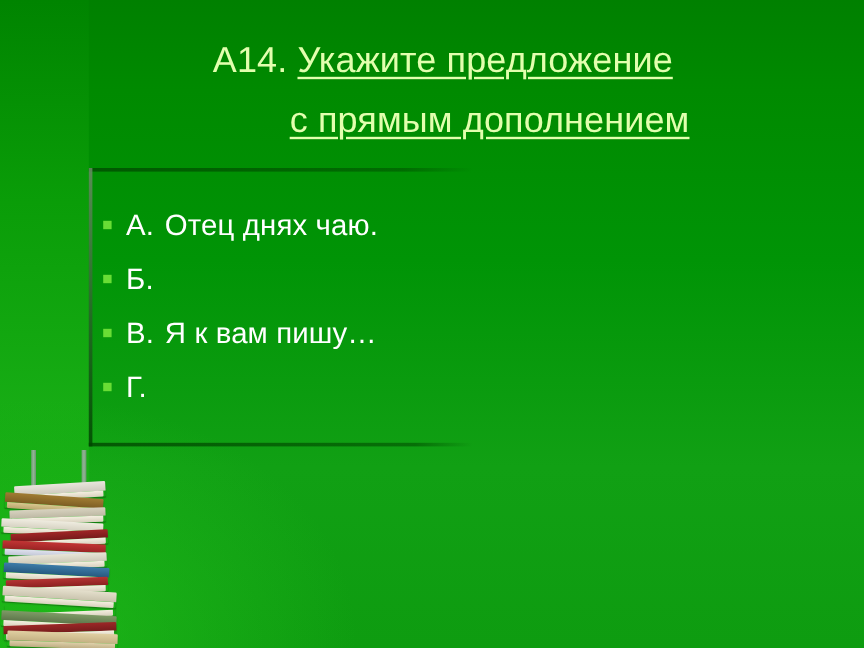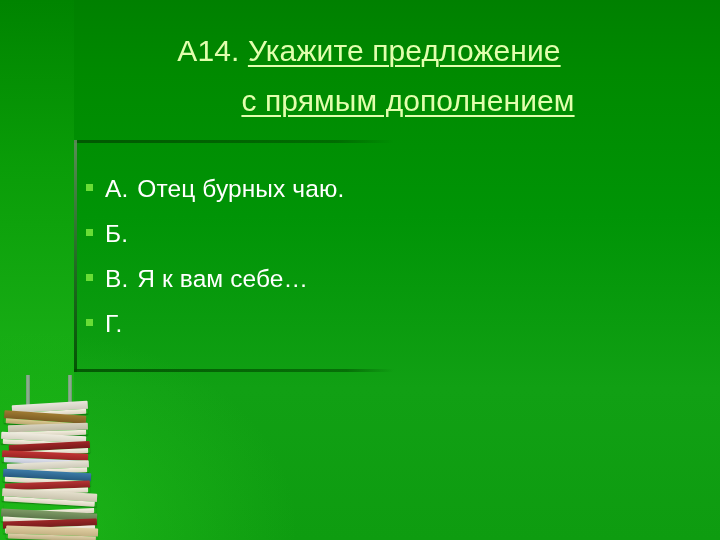--- a/index.html
+++ b/index.html
@@ -154,30 +154,30 @@
   </div>
 
   <div id="rule-top"></div>
   <div id="rule-left"></div>
   <div id="rule-bottom"></div>
 
   <ul id="answer-list">
     <li>
       <span class="bullet"></span>
       <span class="item-letter">А.</span>
-      <span>Отец бурных чаю.</span>
+      <span>Отец днях чаю.</span>
     </li>
     <li>
       <span class="bullet"></span>
       <span class="item-letter">Б.</span>
     </li>
     <li>
       <span class="bullet"></span>
       <span class="item-letter">В.</span>
-      <span>Я к вам себе…</span>
+      <span>Я к вам пишу…</span>
     </li>
     <li>
       <span class="bullet"></span>
       <span class="item-letter">Г.</span>
     </li>
   </ul>
 
   <div id="book-stack">
     <div class="hanger h1"></div>
     <div class="hanger h2"></div>

